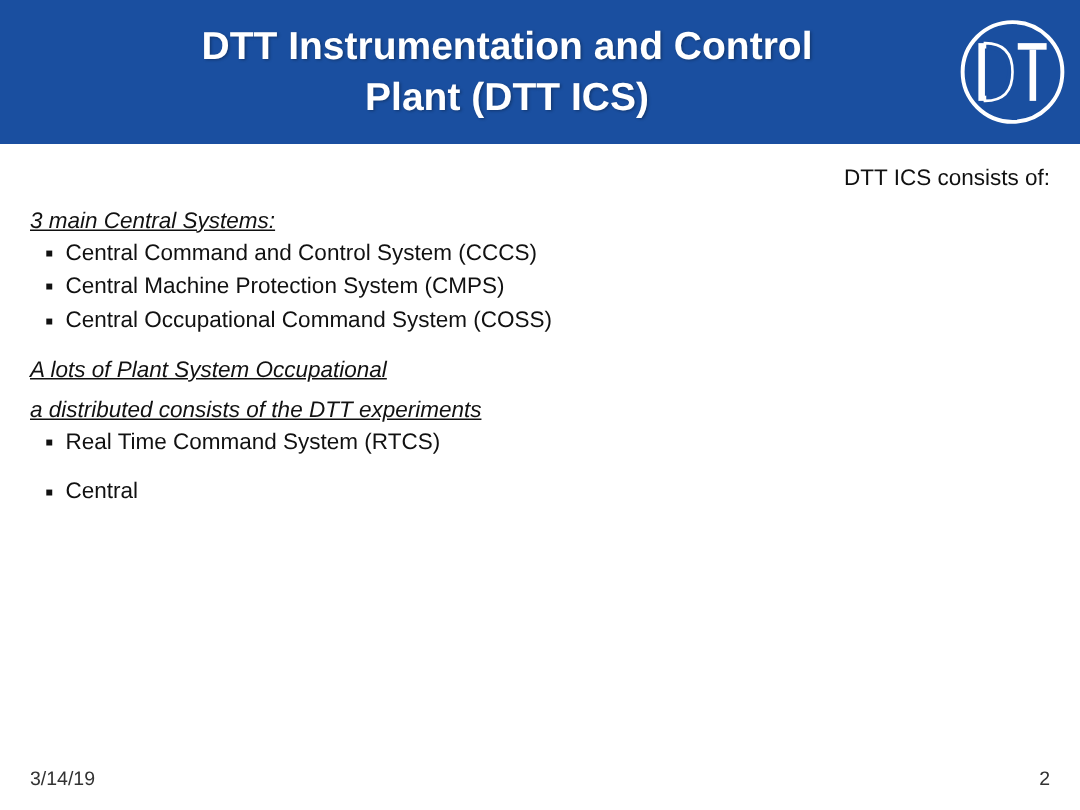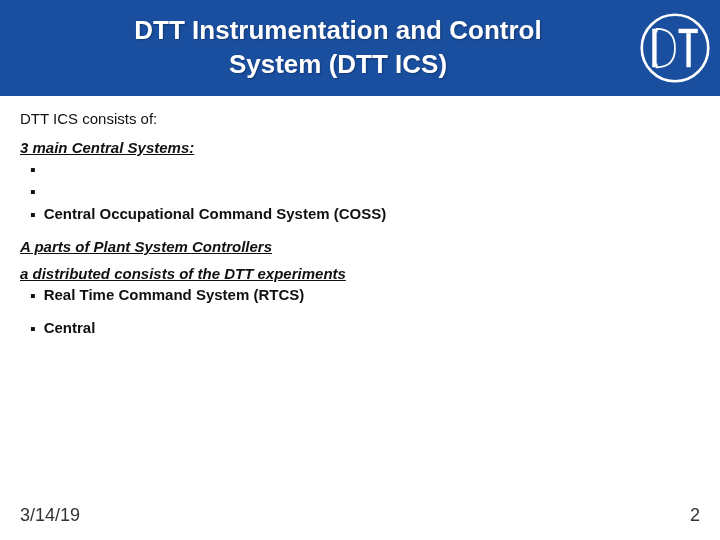--- a/index.html
+++ b/index.html
@@ -61,20 +61,21 @@
     }
 
     .content {
       padding: 14px 20px 10px 20px;
     }
 
     .consists-of {
       font-size: 15px;
       margin-bottom: 12px;
       color: #111;
+      text-align: right;
     }
 
     .section-heading {
       font-style: italic;
       text-decoration: underline;
       font-size: 15px;
       margin-bottom: 4px;
       color: #111;
     }
 
@@ -94,42 +95,41 @@
 
     .bullet-symbol {
       margin-right: 8px;
       font-size: 16px;
       line-height: 1.3;
       flex-shrink: 0;
     }
 
     .section-block {
       margin-bottom: 10px;
-      font-weight: bold;
     }
 
     .footer {
       position: absolute;
       bottom: 14px;
       left: 20px;
       right: 20px;
       display: flex;
       justify-content: space-between;
-      font-size: 18px;
+      font-size: 13px;
       color: #333;
     }
   </style>
 </head>
 <body>
 
 <div class="header-section">
   <div class="header-title-block">
     <div class="header-title">
       <span>DTT Instrumentation and Control</span><br>
-      <span>System (DTT ICS)</span>
+      <span>Plant (DTT ICS)</span>
     </div>
   </div>
   <div class="header-logo">
     <svg class="logo-svg" viewBox="0 0 80 80" xmlns="http://www.w3.org/2000/svg">
 
       <circle cx="40" cy="40" r="38" fill="#1a4fa0" stroke="#ffffff" stroke-width="3"></circle>
 
       <rect x="14" y="18" width="5" height="44" fill="#ffffff"></rect>
       <path d="M19 18 Q40 18 40 40 Q40 62 19 62 Z" fill="#1a4fa0" stroke="#ffffff" stroke-width="2"></path>
       <path d="M19 22 Q36 22 36 40 Q36 58 19 58 Z" fill="#1a4fa0"></path>
@@ -144,33 +144,35 @@
 
   <div class="consists-of">
     <span>DTT ICS consists of:</span>
   </div>
 
   <div class="section-block">
     <div class="section-heading">3 main Central Systems:</div>
     <ul class="bullet-list">
       <li>
         <span class="bullet-symbol">▪</span>
+        <span>Central Command and Control System (CCCS)</span>
       </li>
       <li>
         <span class="bullet-symbol">▪</span>
+        <span>Central Machine Protection System (CMPS)</span>
       </li>
       <li>
         <span class="bullet-symbol">▪</span>
         <span>Central Occupational Command System (COSS)</span>
       </li>
     </ul>
   </div>
 
   <div class="section-block">
-    <div class="section-heading">A parts of  Plant System Controllers</div>
+    <div class="section-heading">A lots of  Plant System Occupational</div>
   </div>
 
   <div class="section-block">
     <div class="section-heading">a distributed consists of the DTT experiments</div>
     <ul class="bullet-list">
       <li>
         <span class="bullet-symbol">▪</span>
         <span>Real Time Command System (RTCS)</span>
       </li>
     </ul>

